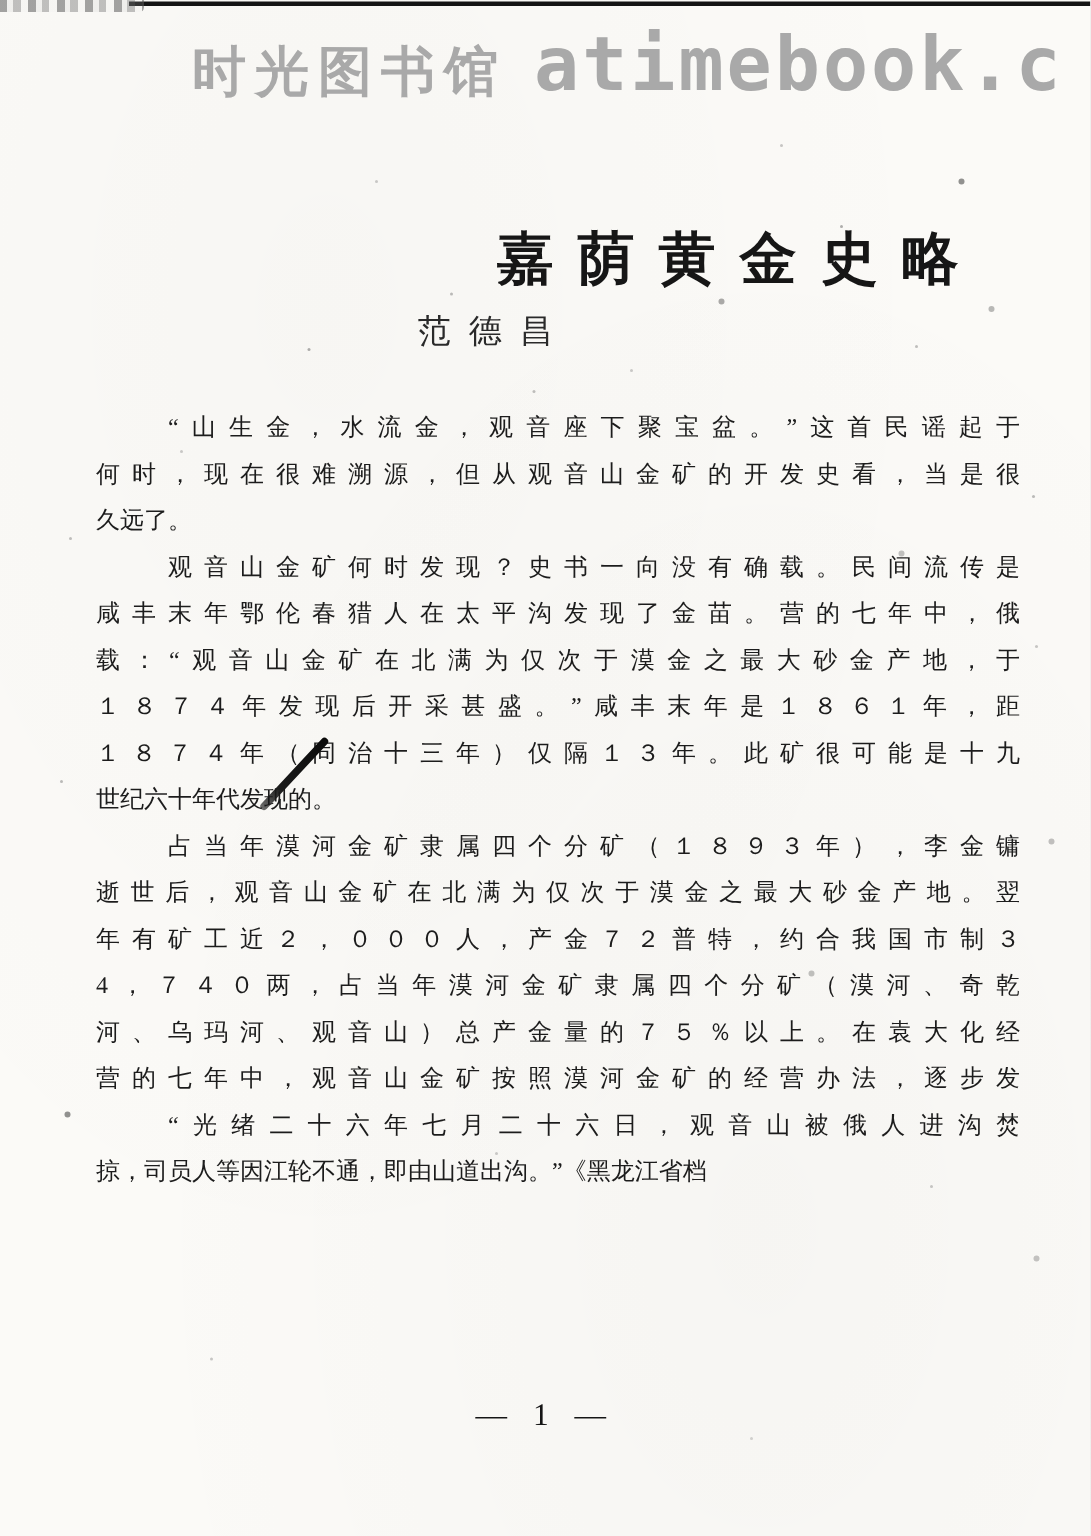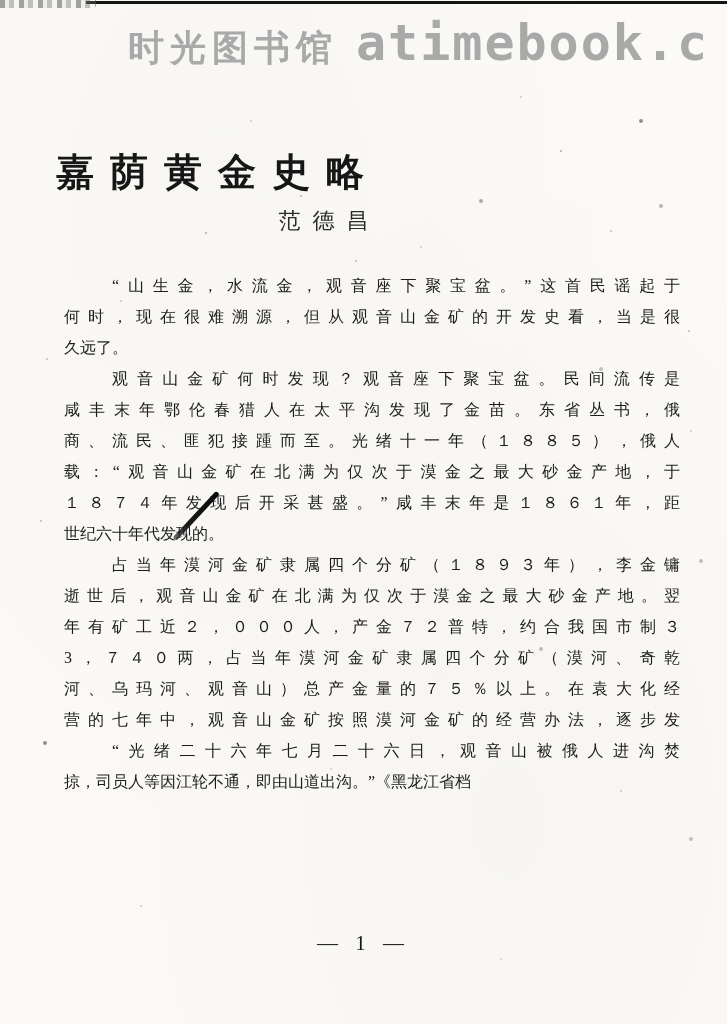--- a/index.html
+++ b/index.html
@@ -45,21 +45,21 @@
     font-size: 36px;
   }
   .wm-latin {
     font-family: "DejaVu Sans Mono", "Liberation Mono", monospace;
     font-size: 50px; letter-spacing: 2px; margin-left: 18px;
   }
 
   
   .article-title {
     position: absolute; top: 122px; left: 56px; width: 615px;
-    text-align: left;
+    text-align: right;
     font-size: 38px; font-weight: bold;
     letter-spacing: 16px; text-indent: 16px; 
     color: #161616;
     transform: translateX(-16px);
   }
   .article-author {
     position: absolute; top: 206px; left: 56px; width: 615px;
     text-align: center;
     font-size: 22px; letter-spacing: 12px; text-indent: 12px;
     color: #2a2a2a;
@@ -139,32 +139,32 @@
 
   <div class="article-author">范德昌</div>
 
   <div class="paragraphs" id="paragraphs">
       <div class="para">
         <div class="line first">“山生金，水流金，观音座下聚宝盆。”这首民谣起于</div>
         <div class="line">何时，现在很难溯源，但从观音山金矿的开发史看，当是很</div>
         <div class="line last">久远了。</div>
       </div>
       <div class="para">
-        <div class="line first">观音山金矿何时发现？观音座下聚宝盆。民间流传是</div>
-        <div class="line">咸丰末年鄂伦春猎人在太平沟发现了金苗。东省丛书，俄</div>
-        <div class="line">商、流民、匪犯接踵而至。光绪十一年（１８８５），俄人</div>
+        <div class="line first">观音山金矿何时发现？史书一向没有确载。民间流传是</div>
+        <div class="line">咸丰末年鄂伦春猎人在太平沟发现了金苗。营的七年中，俄</div>
         <div class="line">载：“观音山金矿在北满为仅次于漠金之最大砂金产地，于</div>
         <div class="line">１８７４年发现后开采甚盛。”咸丰末年是１８６１年，距</div>
+        <div class="line">１８７４年（同治十三年）仅隔１３年。此矿很可能是十九</div>
         <div class="line last">世纪六十年代发现的。</div>
       </div>
       <div class="para">
         <div class="line first">占当年漠河金矿隶属四个分矿（１８９３年），李金镛</div>
         <div class="line">逝世后，观音山金矿在北满为仅次于漠金之最大砂金产地。翌</div>
         <div class="line">年有矿工近２，０００人，产金７２普特，约合我国市制３</div>
-        <div class="line">3，７４０两，占当年漠河金矿隶属四个分矿（漠河、奇乾</div>
+        <div class="line">4，７４０两，占当年漠河金矿隶属四个分矿（漠河、奇乾</div>
         <div class="line">河、乌玛河、观音山）总产金量的７５％以上。在袁大化经</div>
         <div class="line">营的七年中，观音山金矿按照漠河金矿的经营办法，逐步发</div>
       </div>
       <div class="para">
         <div class="line first">“光绪二十六年七月二十六日，观音山被俄人进沟焚</div>
         <div class="line last">掠，司员人等因江轮不通，即由山道出沟。”《黑龙江省档</div>
       </div>
     </div>
 
   <div class="pen-stroke"></div>

